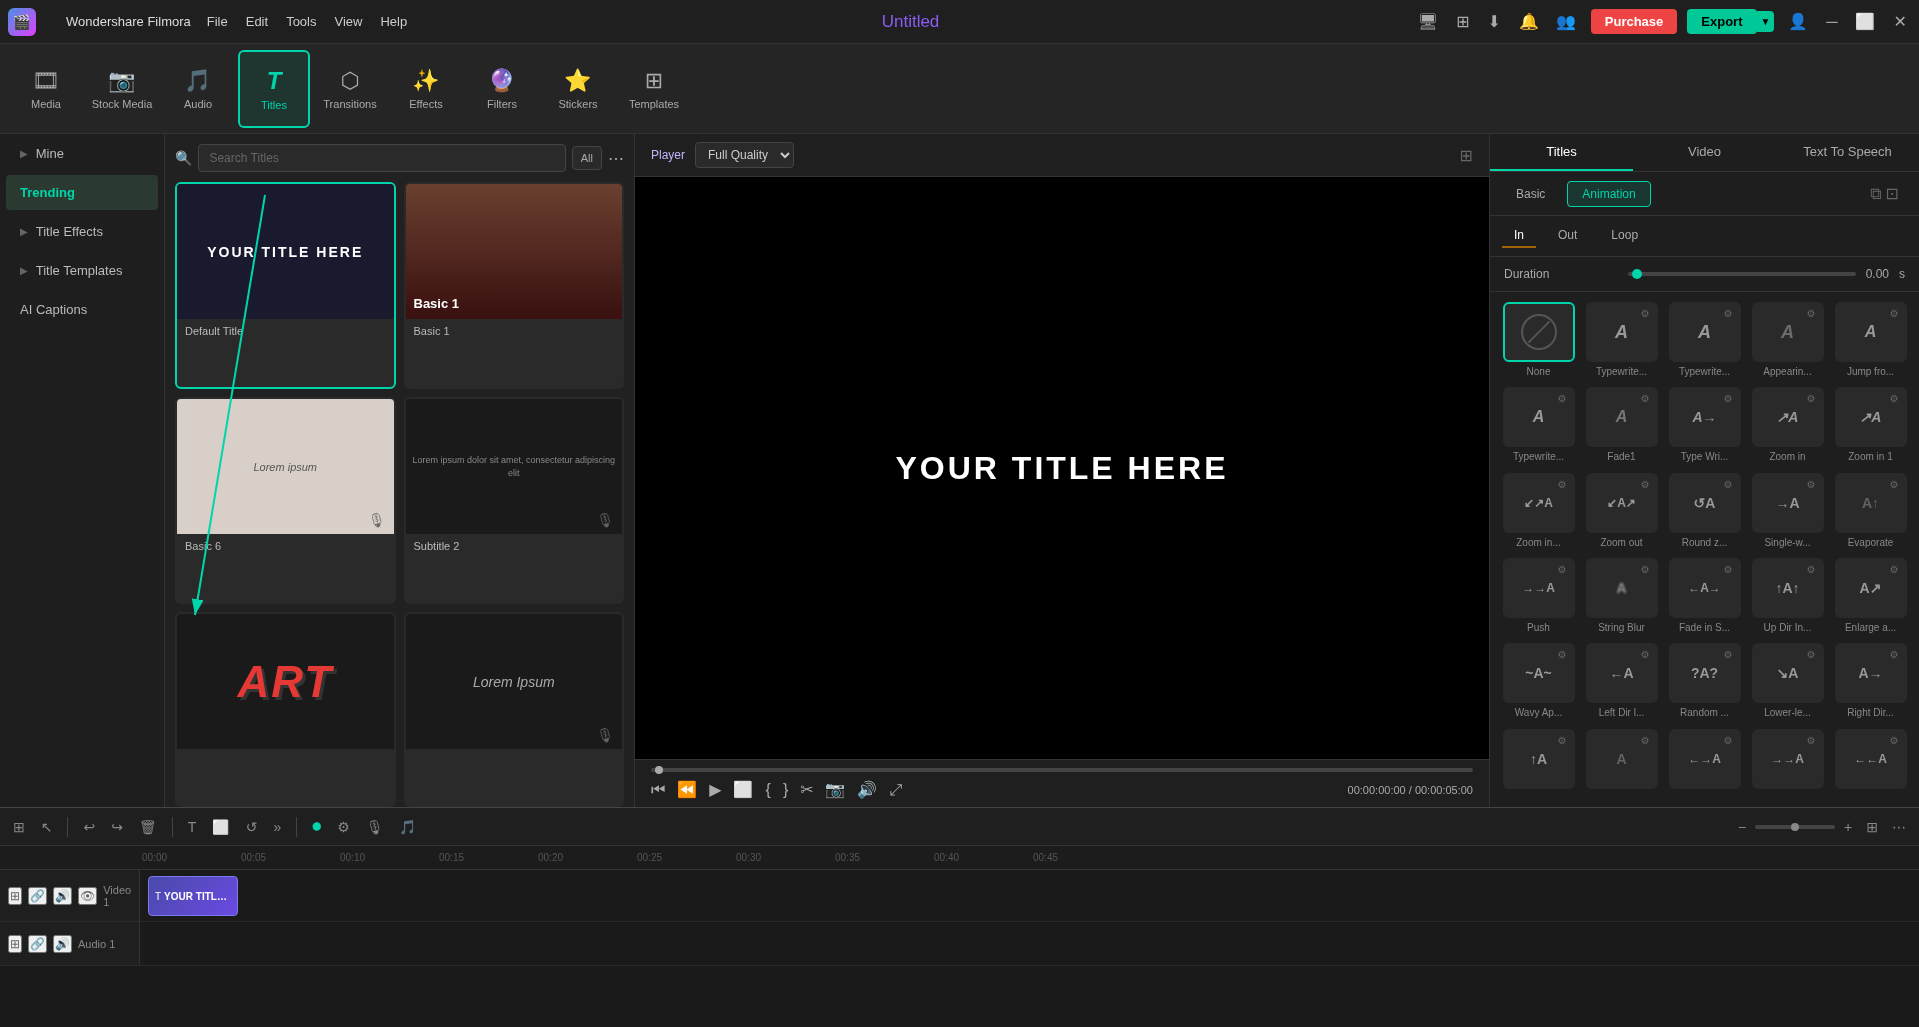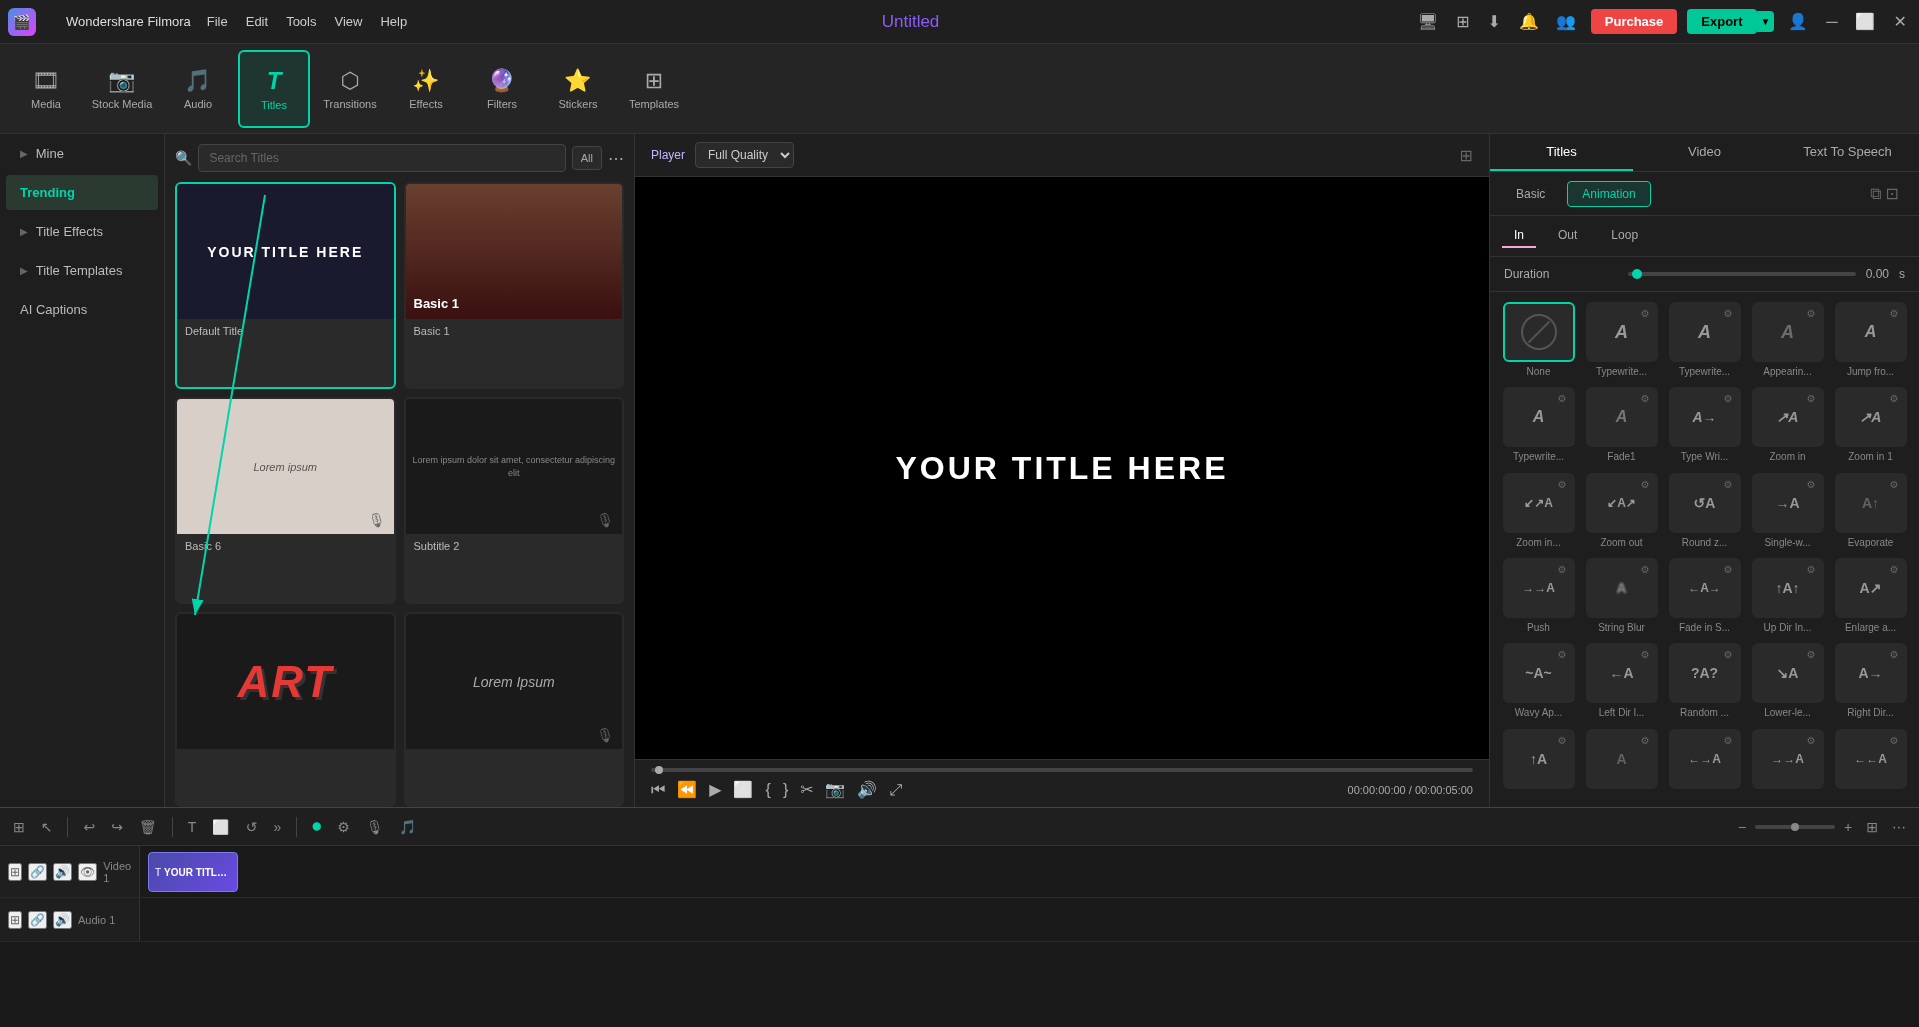--- a/index.html
+++ b/index.html
@@ -85,21 +85,21 @@
     
     #right-panel { width: 430px; background: #1e1e1e; border-left: 1px solid #333; display: flex; flex-direction: column; }
     .right-tabs { display: flex; border-bottom: 1px solid #333; }
     .right-tab { flex: 1; text-align: center; padding: 10px; cursor: pointer; color: #aaa; font-size: 13px; }
     .right-tab.active { color: #fff; border-bottom: 2px solid #00d4aa; }
     .right-subtabs { display: flex; padding: 8px 12px; gap: 8px; align-items: center; border-bottom: 1px solid #333; }
     .right-subtab { padding: 5px 14px; border-radius: 4px; cursor: pointer; color: #aaa; font-size: 12px; }
     .right-subtab.active { background: #00d4aa22; color: #00d4aa; border: 1px solid #00d4aa; }
     .anim-tabs { display: flex; padding: 8px 12px; gap: 10px; border-bottom: 1px solid #333; }
     .anim-tab { padding: 4px 12px; color: #aaa; font-size: 12px; cursor: pointer; }
-    .anim-tab.active { color: #fff; border-bottom: 2px solid #f9a8d4; }
+    .anim-tab.active { color: #fff; border-bottom: 2px solid #a16207; }
     .duration-row { display: flex; align-items: center; padding: 10px 14px; gap: 10px; border-bottom: 1px solid #333; }
     .duration-label { color: #aaa; font-size: 12px; flex: 1; }
     .duration-slider { flex: 2; height: 4px; background: #444; border-radius: 2px; position: relative; }
     .duration-thumb { width: 10px; height: 10px; background: #00d4aa; border-radius: 50%; position: absolute; top: -3px; left: 4px; }
     .duration-val { color: #aaa; font-size: 12px; }
     
     
     .anim-grid { display: grid; grid-template-columns: repeat(5, 1fr); gap: 6px; padding: 10px; overflow-y: auto; flex: 1; }
     .anim-item { display: flex; flex-direction: column; align-items: center; gap: 4px; cursor: pointer; }
     .anim-preview { width: 72px; height: 60px; background: #2a2a2a; border-radius: 6px; display: flex; align-items: center; justify-content: center; font-size: 18px; color: #666; border: 2px solid transparent; position: relative; overflow: hidden; }
@@ -624,20 +624,34 @@
     <div class="tl-zoom">
       <button class="tl-btn">−</button>
       <div class="tl-zoom-slider" style="position:relative;">
         <div style="width:8px;height:8px;background:#888;border-radius:50%;position:absolute;top:-2px;left:50%;transform:translateX(-50%);"></div>
       </div>
       <button class="tl-btn">+</button>
       <button class="tl-btn">⊞</button>
       <button class="tl-btn">⋯</button>
     </div>
   </div>
+  <div id="timeline-ruler">
+    <div class="ruler-marks">
+      <div class="ruler-mark">00:00</div>
+      <div class="ruler-mark">00:05</div>
+      <div class="ruler-mark">00:10</div>
+      <div class="ruler-mark">00:15</div>
+      <div class="ruler-mark">00:20</div>
+      <div class="ruler-mark">00:25</div>
+      <div class="ruler-mark">00:30</div>
+      <div class="ruler-mark">00:35</div>
+      <div class="ruler-mark">00:40</div>
+      <div class="ruler-mark">00:45</div>
+    </div>
+  </div>
   <div id="timeline-tracks">
 
     <div class="track-row">
       <div class="track-header">
         <button class="track-icon">⊞</button>
         <button class="track-icon">🔗</button>
         <button class="track-icon">🔊</button>
         <button class="track-icon">👁</button>
         <span class="track-label">Video 1</span>
       </div>

